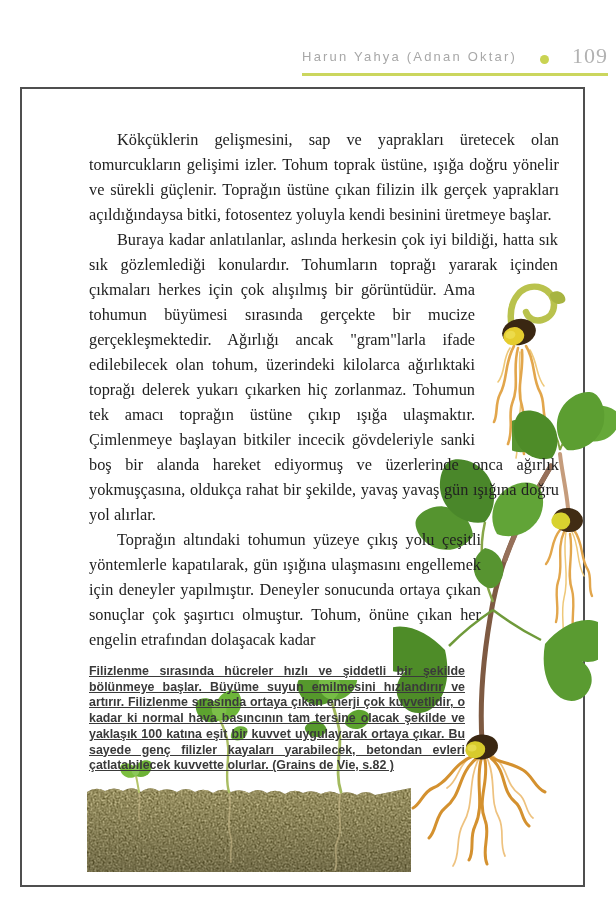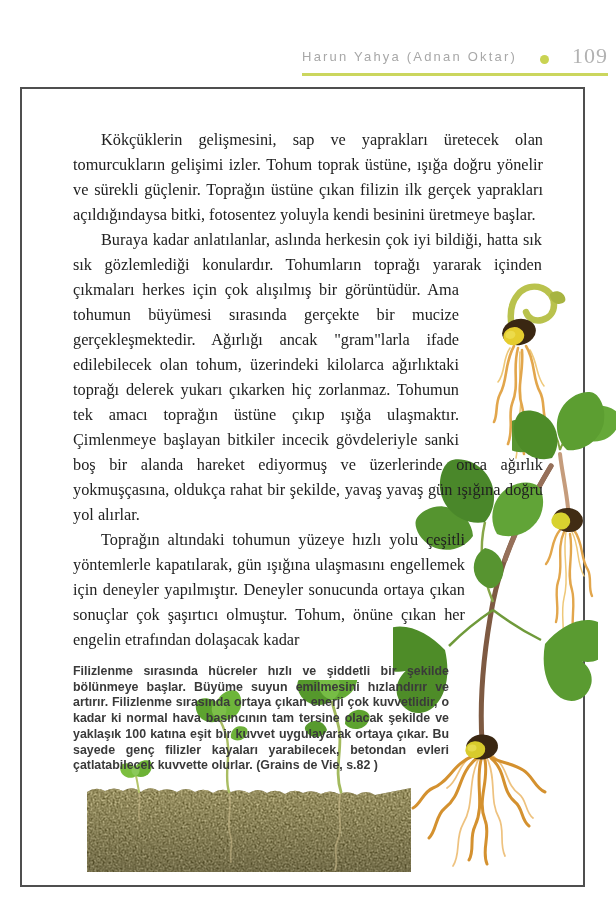--- a/index.html
+++ b/index.html
@@ -19,23 +19,23 @@
          border:2px solid #4f4f4f;background:transparent;}
   
   .col{position:absolute;left:73px;top:127px;width:470px;color:#212121;
        font-size:16.3px;line-height:25px;text-align:justify;}
   .col p{margin:0;text-indent:28px;}
   .fs1{float:right;width:1px;height:50px;}
   .fs2{float:right;clear:right;width:84px;height:175px;}
   .p3{margin-right:78px !important;}
   .caption{margin-top:12px;margin-right:94px;font-family:"Liberation Sans", sans-serif;
        font-weight:bold;font-size:12.4px;line-height:15.7px;color:#3a3a3a;text-align:justify;
-       text-indent:0;}
+       text-indent:0;text-decoration:underline;}
   .illus{position:absolute;}
-  .txtlayer{position:relative;z-index:3;}
+  .txtlayer{position:relative;z-index:3;margin-left:16px;}
 </style>
 </head>
 <body>
 
 <div class="page">
 
   <svg width="0" height="0" style="position:absolute" aria-hidden="true">
     <defs>
       <path id="leafS" d="M0 0 C-9 -3 -15 -13 -13 -23 C-11 -32 -4 -37 0 -37 C4 -37 11 -32 13 -23 C15 -13 9 -3 0 0 Z"></path>
       <path id="leafB" d="M0 0 C-15 -4 -29 -13 -33 -26 C-37 -39 -27 -50 -13 -47 C-6 -45 -2 -40 0 -33 C2 -40 6 -45 13 -47 C27 -50 37 -39 33 -26 C29 -13 15 -4 0 0 Z"></path>
@@ -181,17 +181,17 @@
       <use href="#leafS" transform="translate(244,50) rotate(-85) scale(0.6)" fill="#579a2d"></use>
       <use href="#leafS" transform="translate(249,20) rotate(-60) scale(1.05)" fill="#55982c"></use>
       <use href="#leafS" transform="translate(249,20) rotate(25) scale(1.15)" fill="#63aa35"></use>
       <use href="#leafS" transform="translate(249,20) rotate(-10) scale(0.8)" fill="#76bc45"></use>
     </g>
   </svg>
 
   <div class="col txtlayer">
     <p>Kökçüklerin gelişmesini, sap ve yaprakları üretecek olan tomurcukların gelişimi izler. Tohum toprak üstüne, ışığa doğru yönelir ve sürekli güçlenir. Toprağın üstüne çıkan filizin ilk gerçek yaprakları açıldığındaysa bitki, fotosentez yoluyla kendi besinini üretmeye başlar.</p>
     <p><span class="fs1"></span><span class="fs2"></span><span>Buraya kadar anlatılanlar, aslında herkesin çok iyi bildiği, hatta sık sık gözlemlediği konulardır. Tohumların toprağı yararak içinden çıkmaları herkes için çok alışılmış bir görüntüdür. Ama tohumun büyümesi sırasında gerçekte bir mucize gerçekleşmektedir. Ağırlığı ancak "gram"larla ifade edilebilecek olan tohum, üzerindeki kilolarca ağırlıktaki toprağı delerek yukarı çıkarken hiç zorlanmaz. Tohumun tek amacı toprağın üstüne çıkıp ışığa ulaşmaktır. Çimlenmeye başlayan bitkiler incecik gövdeleriyle sanki boş bir alanda hareket ediyormuş ve üzerlerinde onca ağırlık yokmuşçasına, oldukça rahat bir şekilde, yavaş yavaş gün ışığına doğru yol alırlar.</span></p>
-    <p class="p3">Toprağın altındaki tohumun yüzeye hızlı yolu çeşitli yöntemlerle kapatılarak, gün ışığına ulaşmasını engellemek için deneyler yapılmıştır. Deneyler sonucunda ortaya çıkan sonuçlar çok şaşırtıcı olmuştur. Tohum, önüne çıkan her engelin etrafından dolaşacak kadar</p>
+    <p class="p3">Toprağın altındaki tohumun yüzeye çıkış yolu çeşitli yöntemlerle kapatılarak, gün ışığına ulaşmasını engellemek için deneyler yapılmıştır. Deneyler sonucunda ortaya çıkan sonuçlar çok şaşırtıcı olmuştur. Tohum, önüne çıkan her engelin etrafından dolaşacak kadar</p>
     <div class="caption">Filizlenme sırasında hücreler hızlı ve şiddetli bir şekilde bölünmeye başlar. Büyüme suyun emilmesini hızlandırır ve artırır. Filizlenme sırasında ortaya çıkan enerji çok kuvvetlidir, o kadar ki normal hava basıncının tam tersine olacak şekilde ve yaklaşık 100 katına eşit bir kuvvet uygulayarak ortaya çıkar. Bu sayede genç filizler kayaları yarabilecek, betondan evleri çatlatabilecek kuvvette olurlar. (Grains de Vie, s.82 )</div>
   </div>
 
 </div>
 
 </body></html>

